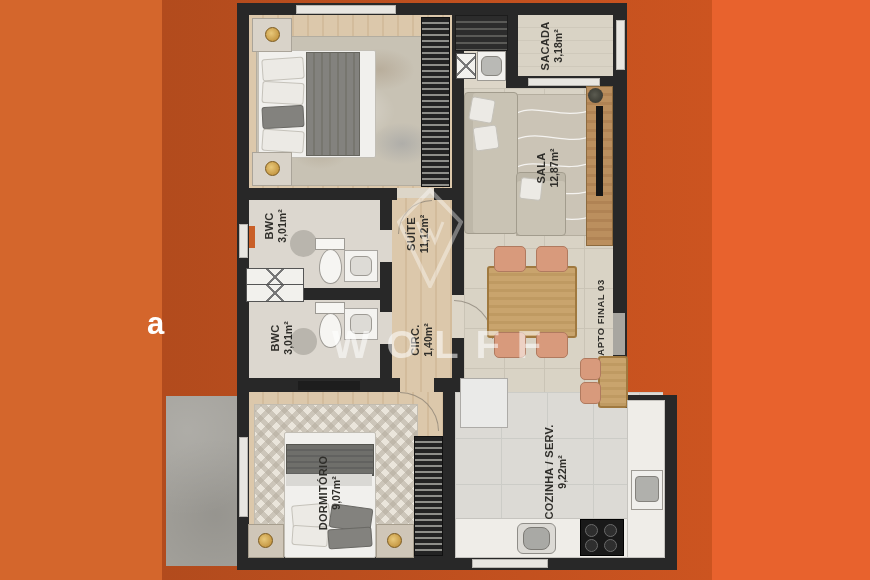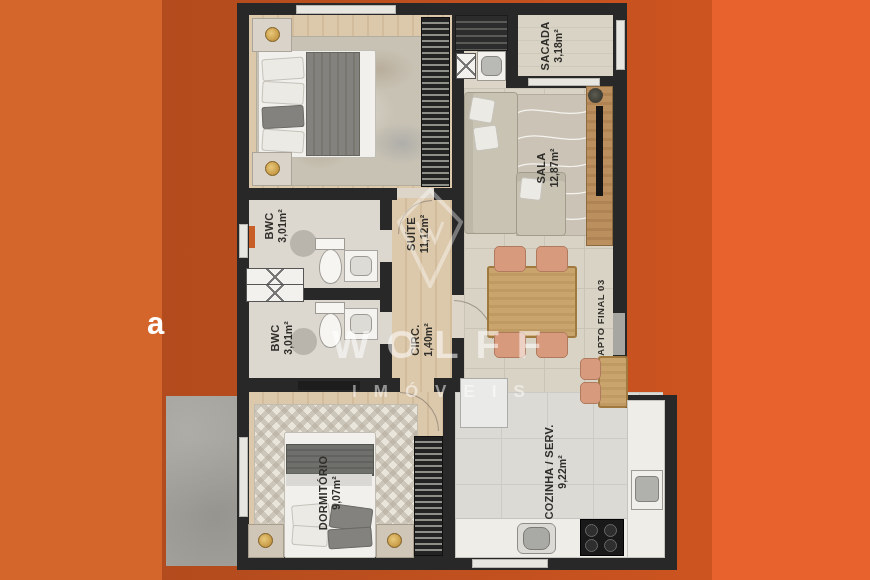--- a/index.html
+++ b/index.html
@@ -216,15 +216,14 @@
   </div>
   <div class="unit-label" style="left:546px;top:311px;width:110px;height:13px">APTO FINAL 03</div>
 
   <div class="abs" style="left:397px;top:188px;width:66px;height:100px">
     <svg width="66" height="100" viewBox="0 0 66 100" style="display:block">
       <path d="M33 2 L64 34 L33 98 L2 34 Z" fill="none" stroke="rgba(255,255,255,.38)" stroke-width="4"></path>
       <path d="M20 34 L28 54 L33 43 L38 54 L46 34" fill="none" stroke="rgba(255,255,255,.38)" stroke-width="3"></path>
     </svg>
   </div>
   <div class="wm-big" style="left:332px;top:324px">WOLFF</div>
-  <div class="wm-small" style="left:352px;top:382px">IMÓVEIS</div>
 
 </div>
 
 </body></html>

